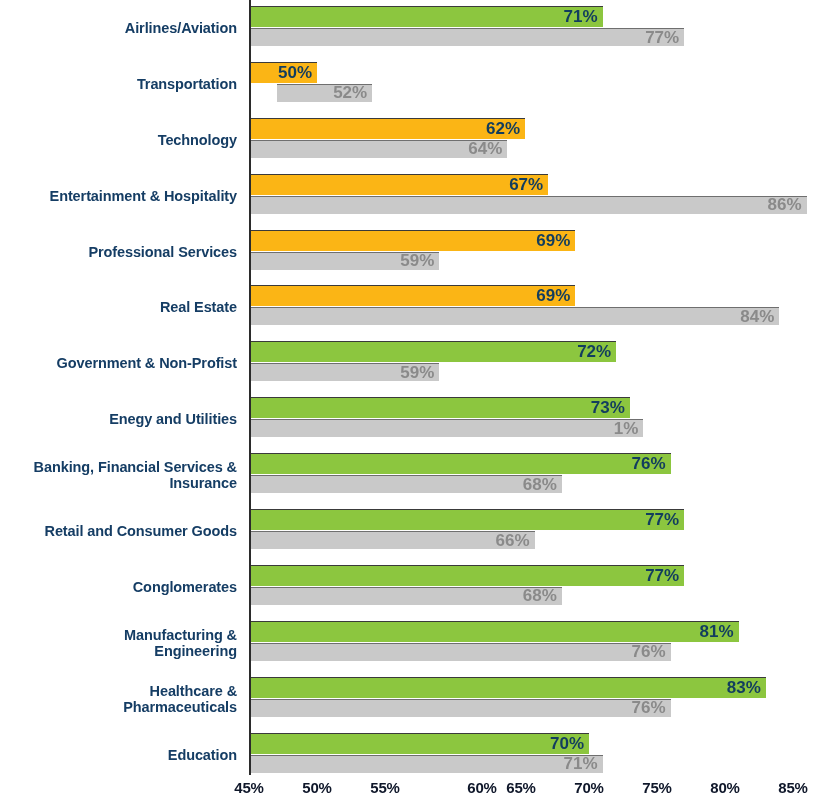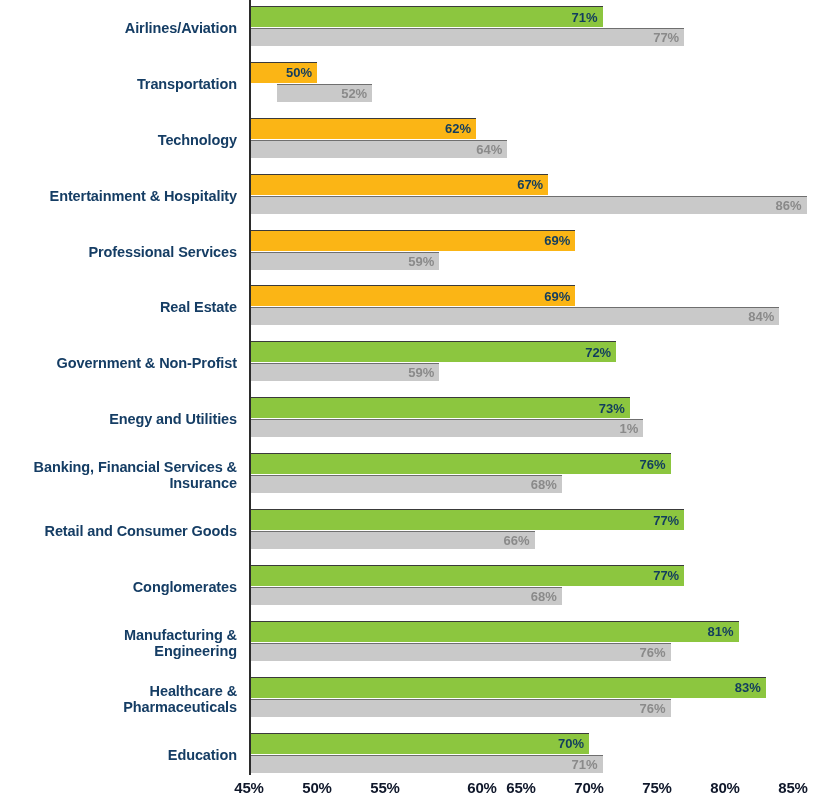--- a/index.html
+++ b/index.html
@@ -75,21 +75,21 @@
     height: 21px;
   }
   .bar-secondary {
     top: 28px;
     height: 18px;
     background: #c9c9c9;
     border-top: 1.5px solid #6f6f6f;
   }
 
   .bar-val {
-    font-size: 13px;
+    font-size: 17px;
     font-weight: bold;
     padding-right: 5px;
     white-space: nowrap;
   }
   .bar-primary .bar-val { color: #123D5E; }
   .bar-secondary .bar-val { color: #8a8a8a; }
 
   
   #axis-line {
     position: absolute;
@@ -141,21 +141,21 @@
             <span class="bar-val">50%</span>
           </div>
           <div class="bar bar-secondary" style="width: 95.2px; background: rgb(201, 201, 201); margin-left: 28px;">
             <span class="bar-val">52%</span>
           </div>
         </div>
       </div>
       <div class="row">
         <div class="cat-label">Technology</div>
         <div class="bars">
-          <div class="bar bar-primary" style="width: 227px; background: rgb(251, 181, 21);">
+          <div class="bar bar-primary" style="width: 276px; background: rgb(251, 181, 21);">
             <span class="bar-val">62%</span>
           </div>
           <div class="bar bar-secondary" style="width: 258.4px; background: rgb(201, 201, 201);">
             <span class="bar-val">64%</span>
           </div>
         </div>
       </div>
       <div class="row">
         <div class="cat-label">Entertainment &amp; Hospitality</div>
         <div class="bars">

